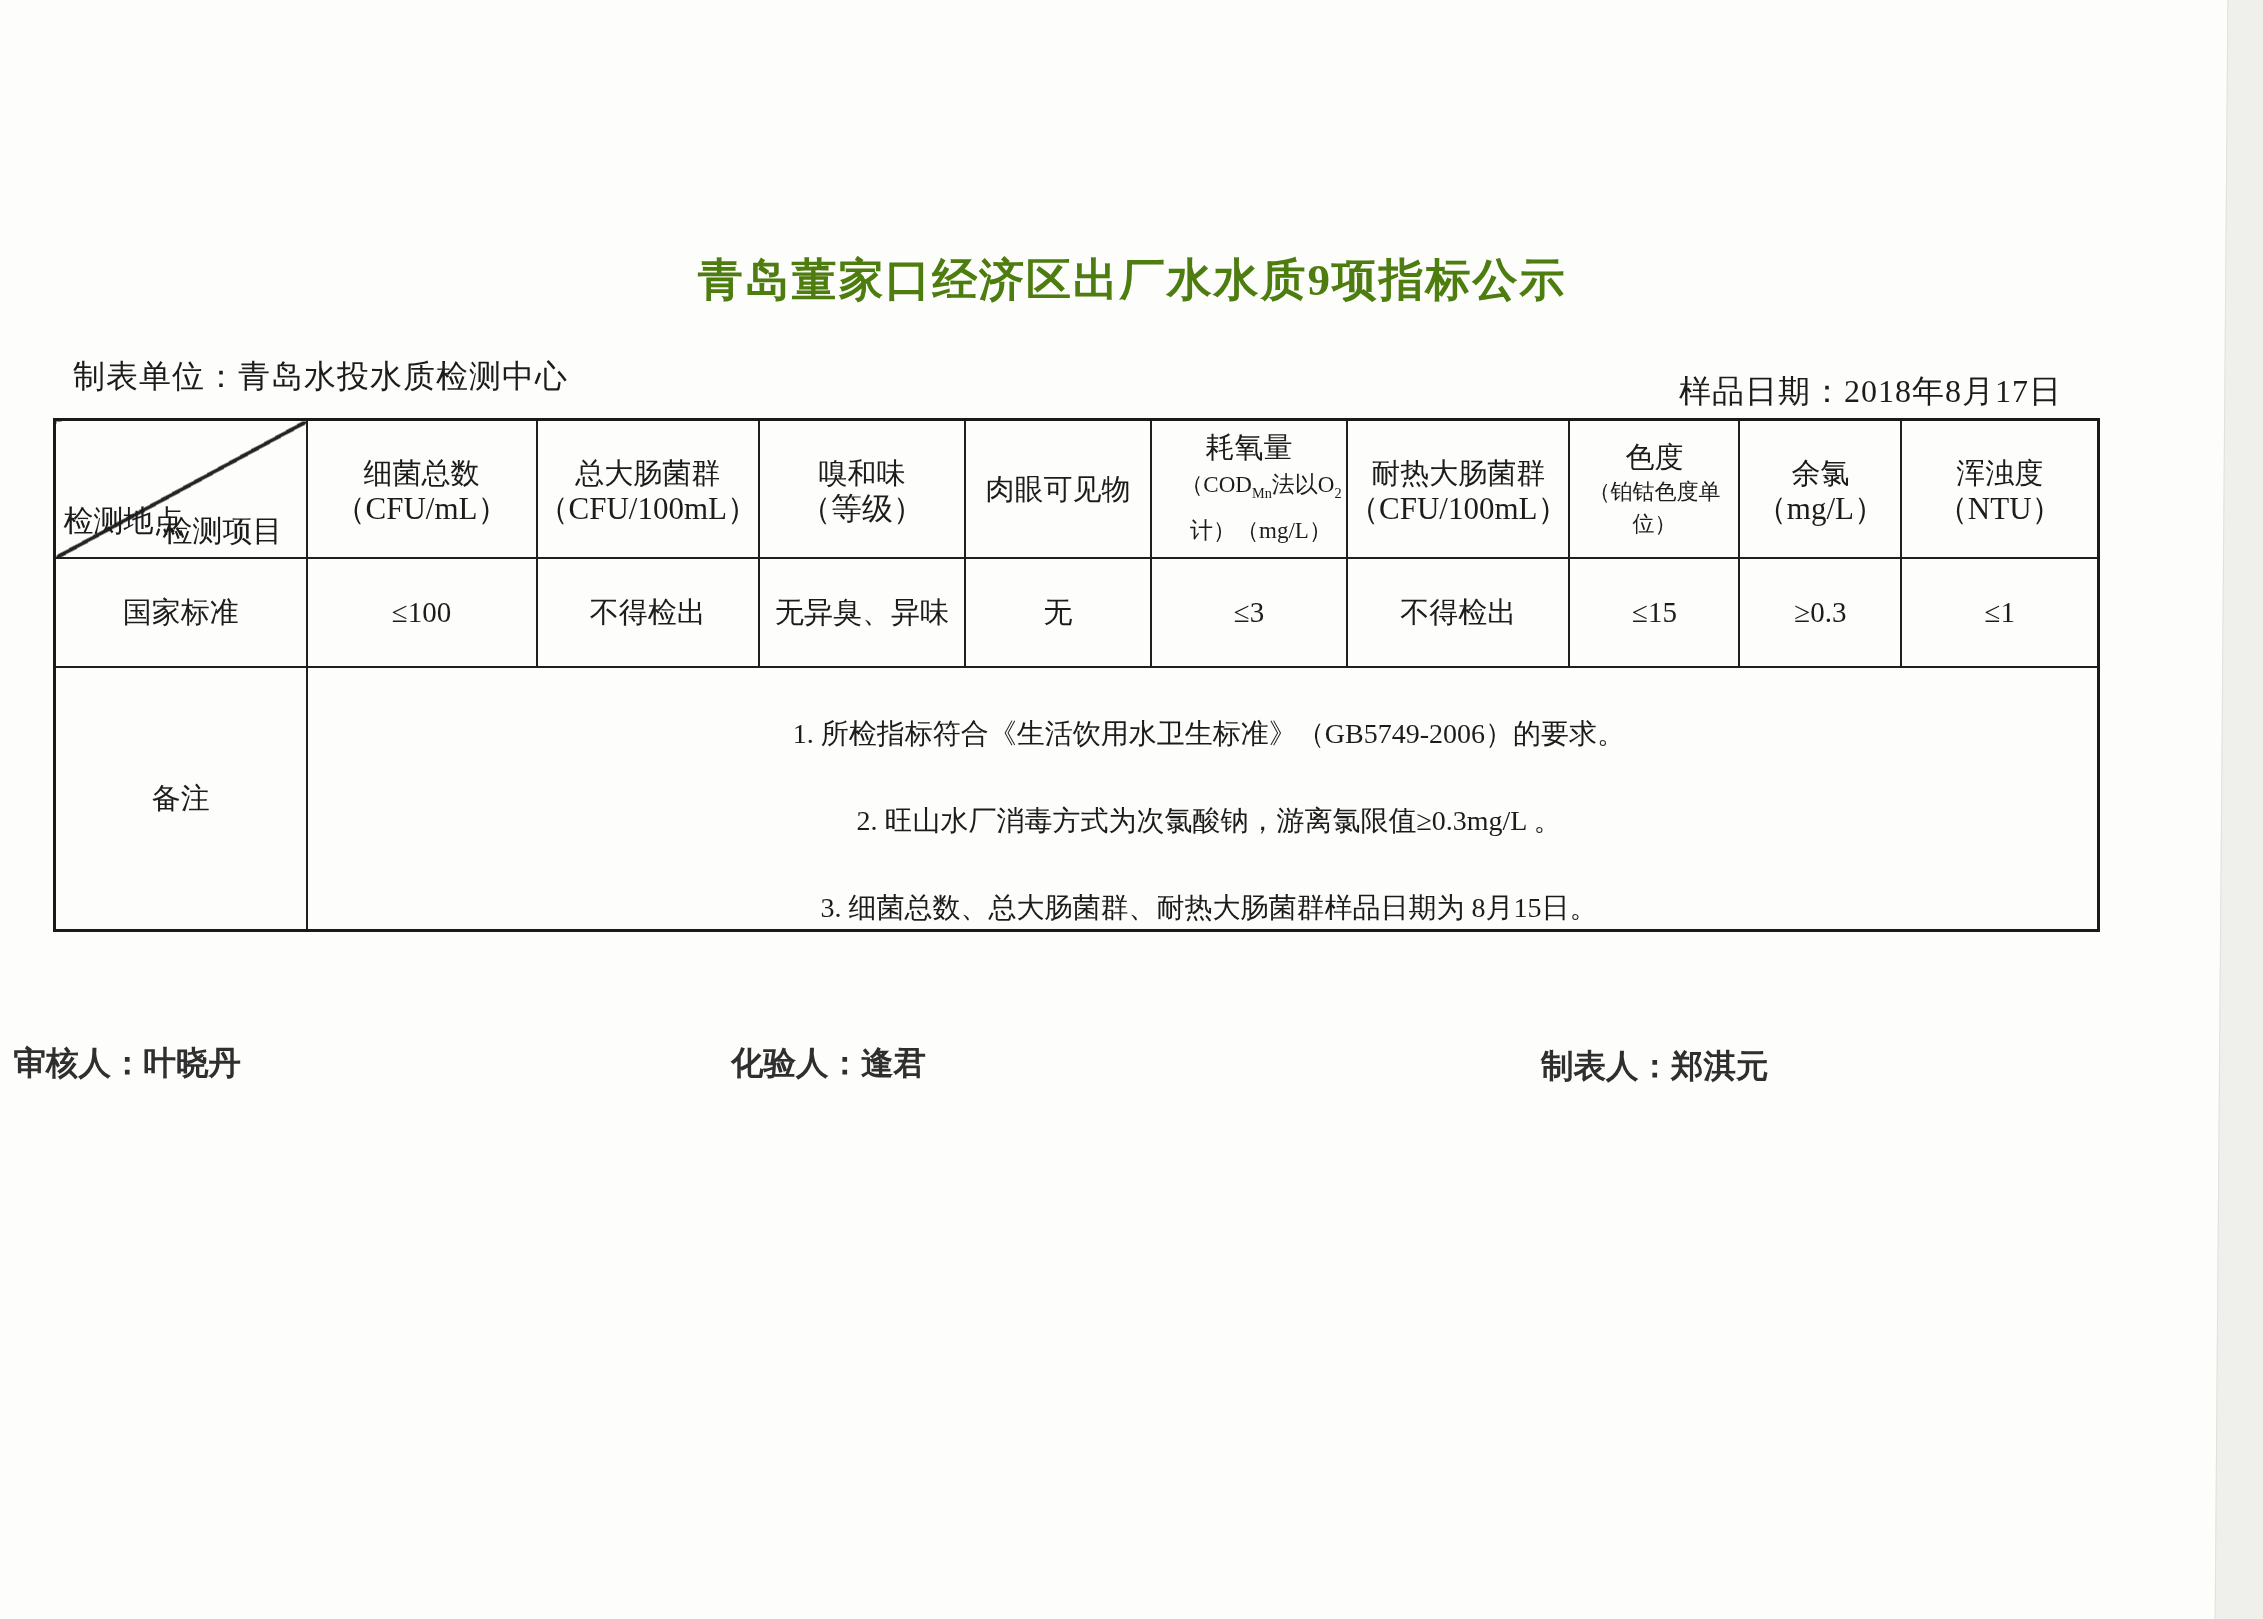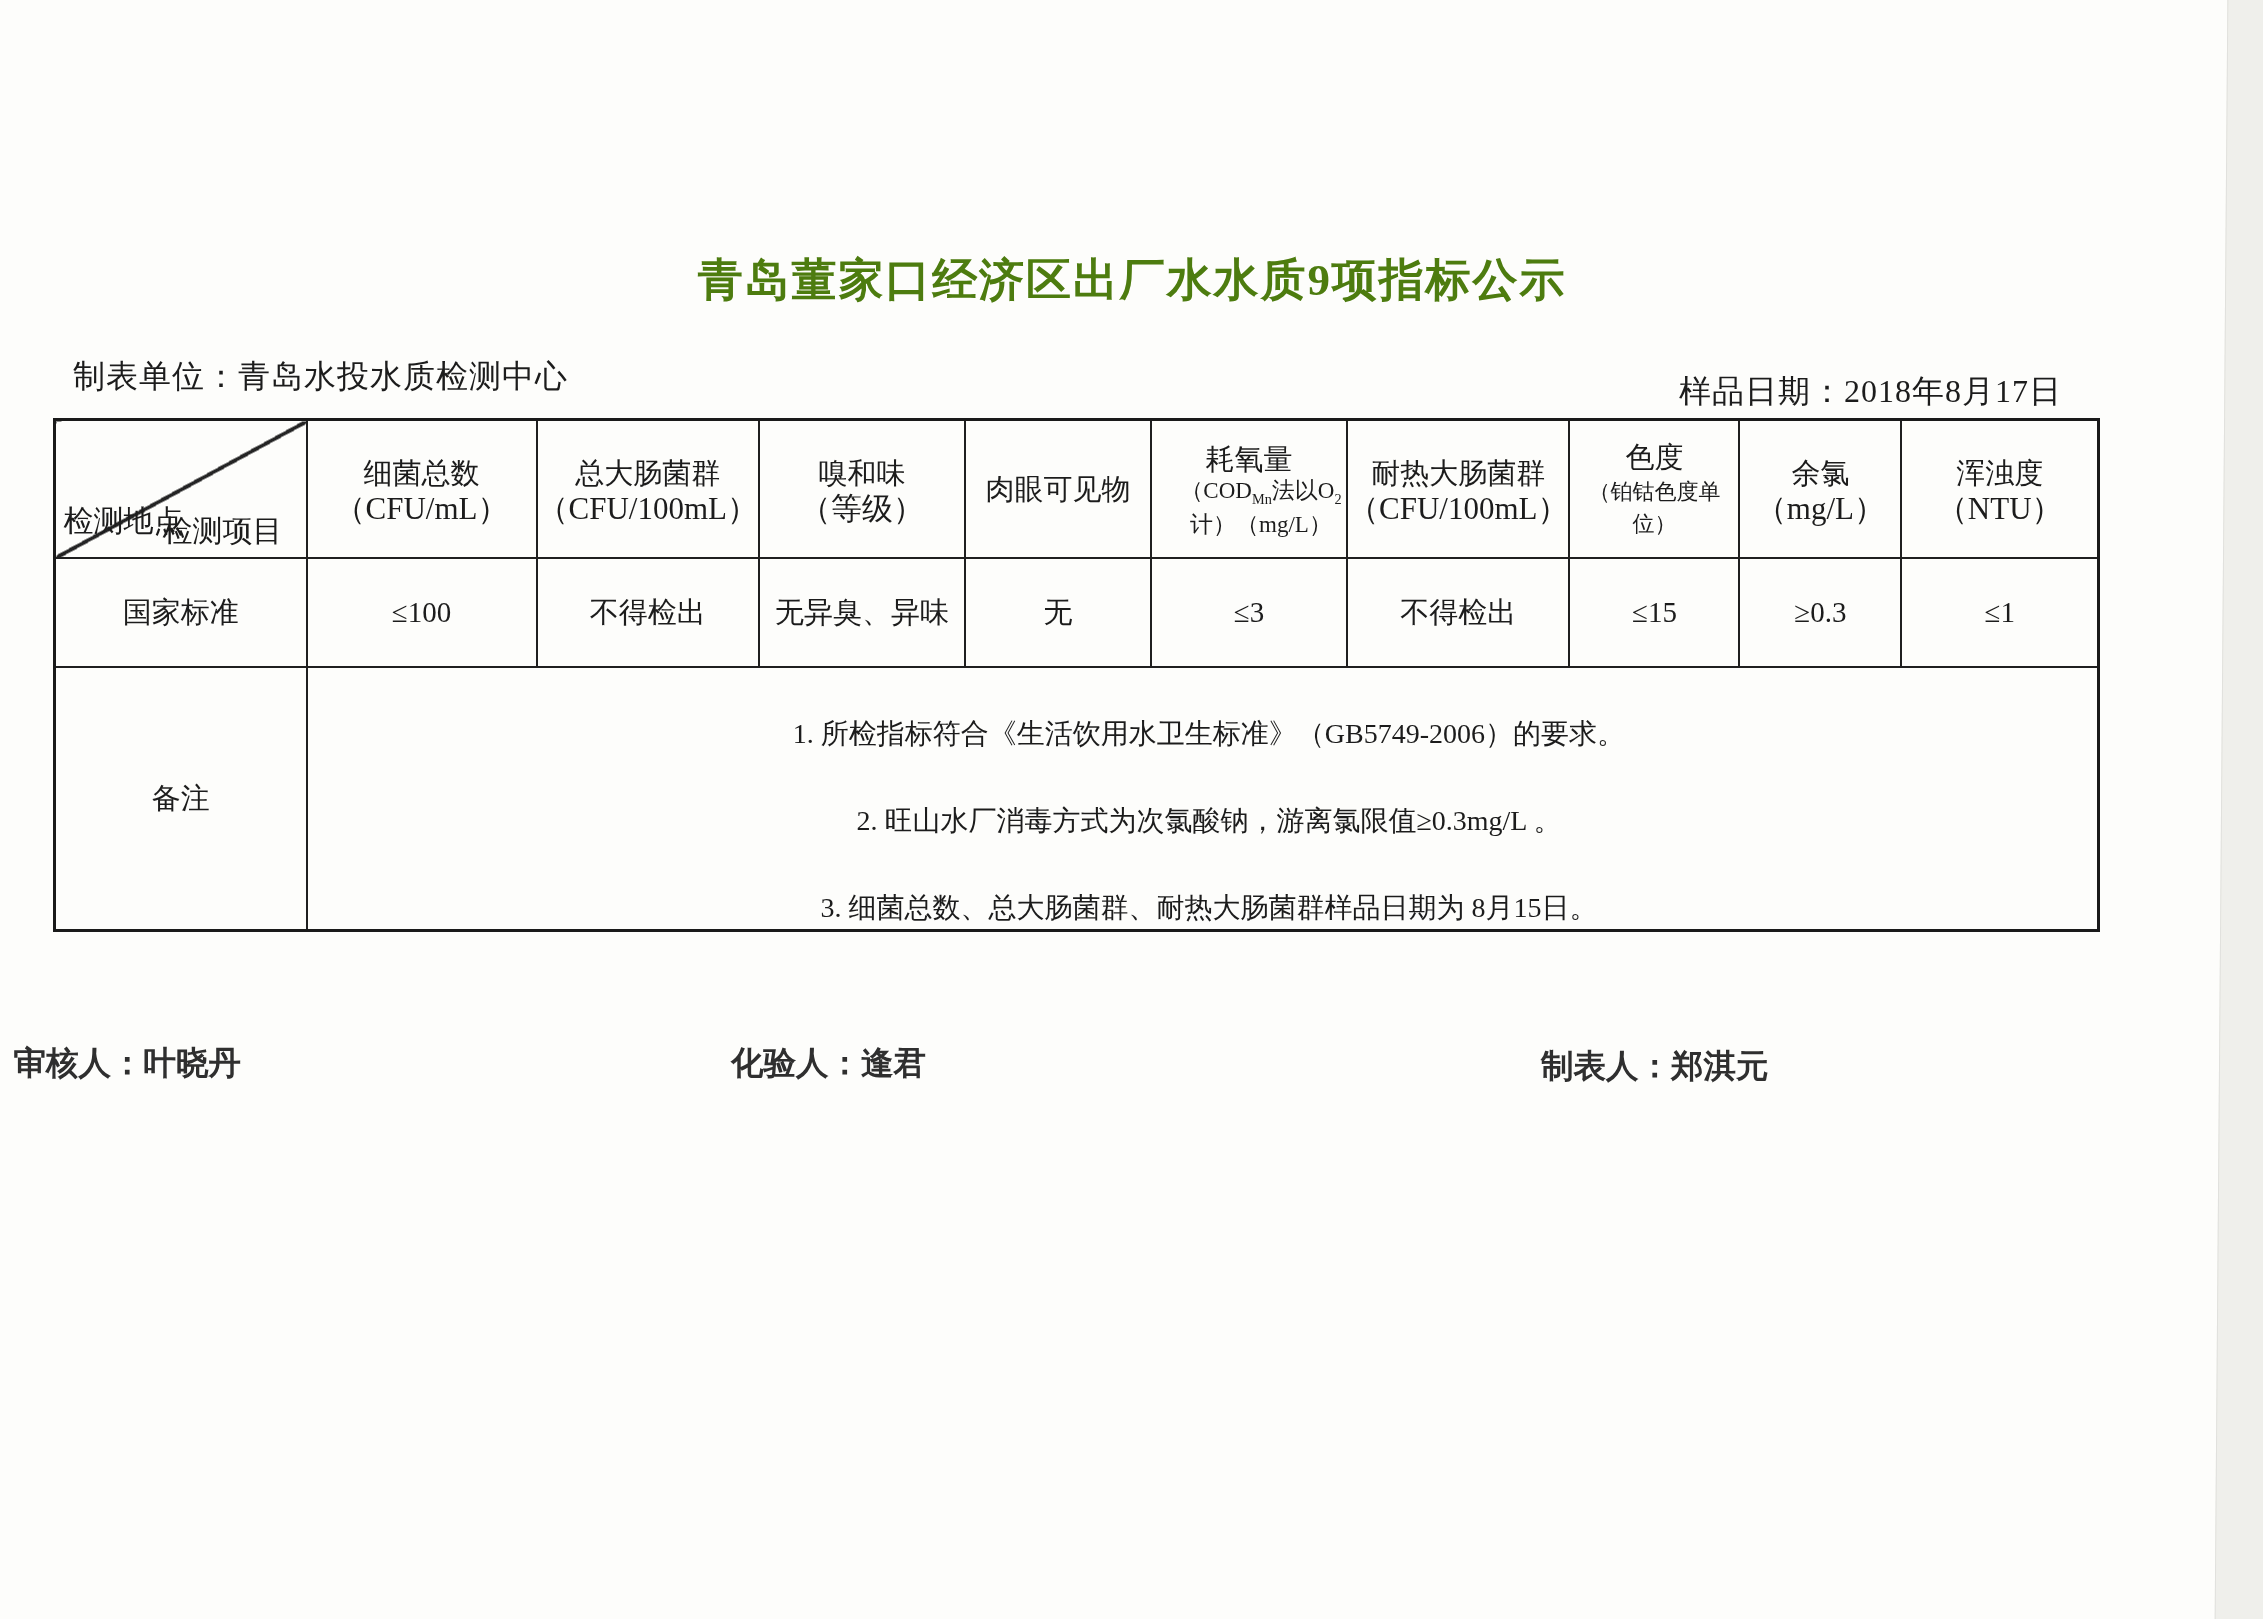--- a/index.html
+++ b/index.html
@@ -43,21 +43,21 @@
     font-size:29px; padding:0;
     color:#1c1c1c;
   }
   tr.header-row td { height:136px; }
   tr.data-row-1 td { height:109px; }
   tr.data-row-2 td { height:107px; }
   tr.remarks-row td { height:176px; }
   .hname { display:block; font-size:29px; line-height:38px; }
   .hunit { display:block; font-size:31px; line-height:33px; letter-spacing:0; }
   .hunit-small { display:block; font-size:22px; line-height:32px;text-align:center; }
-  .cod-line { display:block; font-size:23px; line-height:26px;margin-left:24px; }
+  .cod-line { display:block; font-size:23px; line-height:38px;margin-left:24px; }
   .cod-line sub { font-size:14.3px; }
   .corner-cell {
     position:relative;
     background:linear-gradient(to bottom right,
       transparent calc(50% - 1.9px),
       #242424 calc(50% - 1.9px),
       #242424 calc(50% + 1.9px),
       transparent calc(50% + 1.9px));
   }
   .corner-tr { position:absolute; top:52px; right:23px; font-size:30px;margin-top:38px; }

